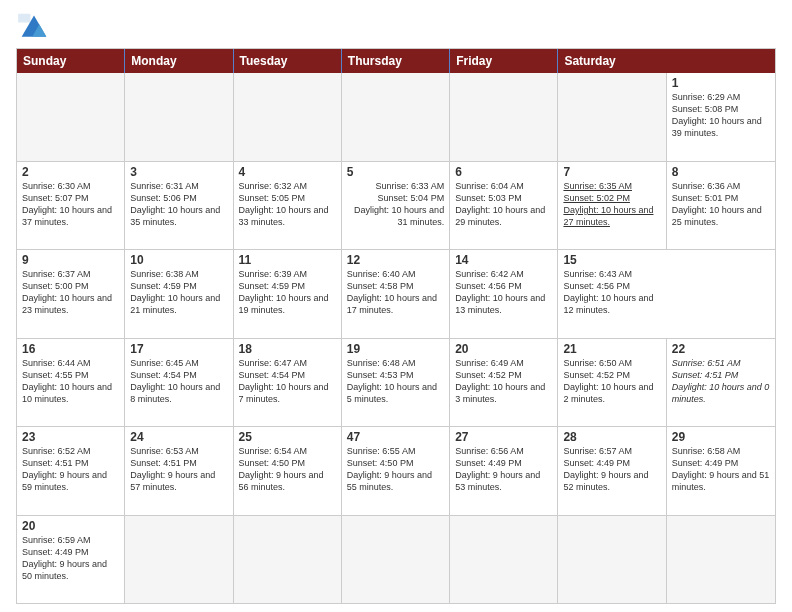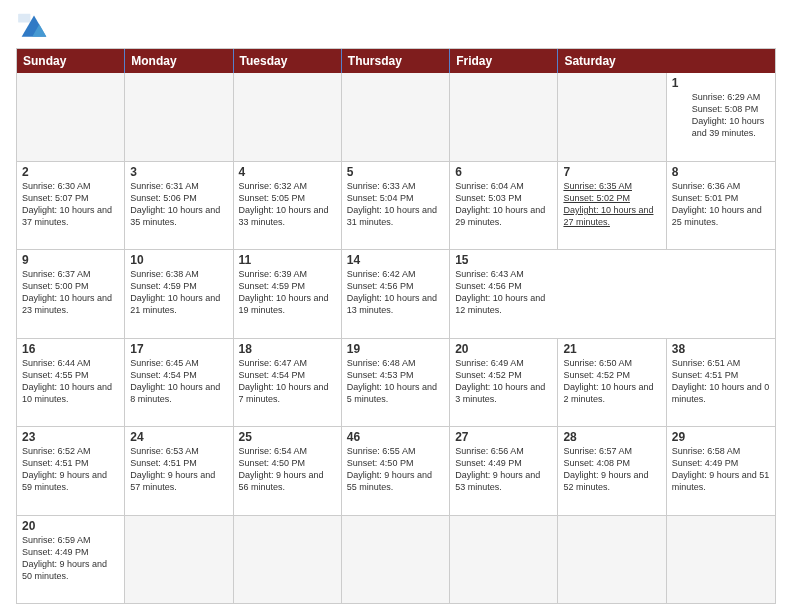--- a/index.html
+++ b/index.html
@@ -152,21 +152,21 @@
     <div class="cal-body">
     <div class="cal-row">
           <div class="cal-cell empty"></div>
           <div class="cal-cell empty"></div>
           <div class="cal-cell empty"></div>
           <div class="cal-cell empty"></div>
           <div class="cal-cell empty"></div>
           <div class="cal-cell empty"></div>
           <div class="cal-cell">
             <span class="day-number">1</span>
-            <div class="day-info" style="white-space: pre-line; margin-left: 20px;">Sunrise: 6:29 AM
+            <div class="day-info" style="white-space: pre-line;">Sunrise: 6:29 AM
 Sunset: 5:08 PM
 Daylight: 10 hours and 39 minutes.</div>
           </div>
         </div>
         <div class="cal-row">
           <div class="cal-cell">
             <span class="day-number">2</span>
             <div class="day-info" style="white-space: pre-line;">Sunrise: 6:30 AM
 Sunset: 5:07 PM
 Daylight: 10 hours and 37 minutes.</div>
@@ -178,21 +178,21 @@
 Daylight: 10 hours and 35 minutes.</div>
           </div>
           <div class="cal-cell">
             <span class="day-number">4</span>
             <div class="day-info" style="white-space: pre-line;">Sunrise: 6:32 AM
 Sunset: 5:05 PM
 Daylight: 10 hours and 33 minutes.</div>
           </div>
           <div class="cal-cell">
             <span class="day-number">5</span>
-            <div class="day-info" style="white-space: pre-line;">Sunrise: 6:33 AM
+            <div class="day-info" style="white-space: pre-line; text-align: right;">Sunrise: 6:33 AM
 Sunset: 5:04 PM
 Daylight: 10 hours and 31 minutes.</div>
           </div>
           <div class="cal-cell">
             <span class="day-number">6</span>
             <div class="day-info" style="white-space: pre-line;">Sunrise: 6:04 AM
 Sunset: 5:03 PM
 Daylight: 10 hours and 29 minutes.</div>
           </div>
           <div class="cal-cell">
@@ -221,20 +221,26 @@
 Sunset: 4:59 PM
 Daylight: 10 hours and 21 minutes.</div>
           </div>
           <div class="cal-cell">
             <span class="day-number">11</span>
             <div class="day-info" style="white-space: pre-line;">Sunrise: 6:39 AM
 Sunset: 4:59 PM
 Daylight: 10 hours and 19 minutes.</div>
           </div>
           <div class="cal-cell">
+            <span class="day-number">12</span>
+            <div class="day-info" style="white-space: pre-line;">Sunrise: 6:40 AM
+Sunset: 4:58 PM
+Daylight: 10 hours and 17 minutes.</div>
+          </div>
+          <div class="cal-cell">
             <span class="day-number">14</span>
             <div class="day-info" style="white-space: pre-line;">Sunrise: 6:42 AM
 Sunset: 4:56 PM
 Daylight: 10 hours and 13 minutes.</div>
           </div>
           <div class="cal-cell">
             <span class="day-number">15</span>
             <div class="day-info" style="white-space: pre-line;">Sunrise: 6:43 AM
 Sunset: 4:56 PM
 Daylight: 10 hours and 12 minutes.</div>
@@ -271,22 +277,22 @@
 Sunset: 4:52 PM
 Daylight: 10 hours and 3 minutes.</div>
           </div>
           <div class="cal-cell">
             <span class="day-number">21</span>
             <div class="day-info" style="white-space: pre-line;">Sunrise: 6:50 AM
 Sunset: 4:52 PM
 Daylight: 10 hours and 2 minutes.</div>
           </div>
           <div class="cal-cell">
-            <span class="day-number">38</span>
-            <div class="day-info" style="white-space: pre-line;">Sunrise: 6:51 AM
+            <span class="day-number">22</span>
+            <div class="day-info" style="white-space: pre-line; font-style: italic;">Sunrise: 6:51 AM
 Sunset: 4:51 PM
 Daylight: 10 hours and 0 minutes.</div>
           </div>
         </div>
         <div class="cal-row">
           <div class="cal-cell">
             <span class="day-number">23</span>
             <div class="day-info" style="white-space: pre-line;">Sunrise: 6:52 AM
 Sunset: 4:51 PM
 Daylight: 9 hours and 59 minutes.</div>
@@ -297,35 +303,35 @@
 Sunset: 4:51 PM
 Daylight: 9 hours and 57 minutes.</div>
           </div>
           <div class="cal-cell">
             <span class="day-number">25</span>
             <div class="day-info" style="white-space: pre-line;">Sunrise: 6:54 AM
 Sunset: 4:50 PM
 Daylight: 9 hours and 56 minutes.</div>
           </div>
           <div class="cal-cell">
-            <span class="day-number">46</span>
+            <span class="day-number">47</span>
             <div class="day-info" style="white-space: pre-line;">Sunrise: 6:55 AM
 Sunset: 4:50 PM
 Daylight: 9 hours and 55 minutes.</div>
           </div>
           <div class="cal-cell">
             <span class="day-number">27</span>
             <div class="day-info" style="white-space: pre-line;">Sunrise: 6:56 AM
 Sunset: 4:49 PM
 Daylight: 9 hours and 53 minutes.</div>
           </div>
           <div class="cal-cell">
             <span class="day-number">28</span>
             <div class="day-info" style="white-space: pre-line;">Sunrise: 6:57 AM
-Sunset: 4:08 PM
+Sunset: 4:49 PM
 Daylight: 9 hours and 52 minutes.</div>
           </div>
           <div class="cal-cell">
             <span class="day-number">29</span>
             <div class="day-info" style="white-space: pre-line;">Sunrise: 6:58 AM
 Sunset: 4:49 PM
 Daylight: 9 hours and 51 minutes.</div>
           </div>
         </div>
         <div class="cal-row">

